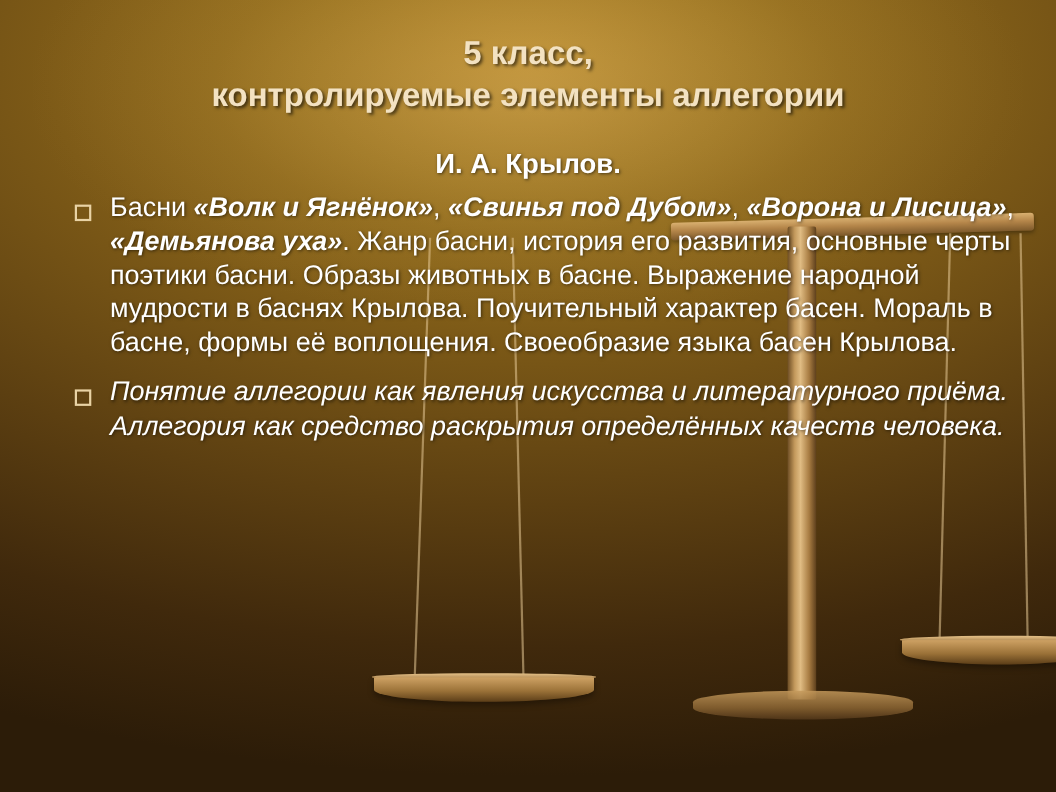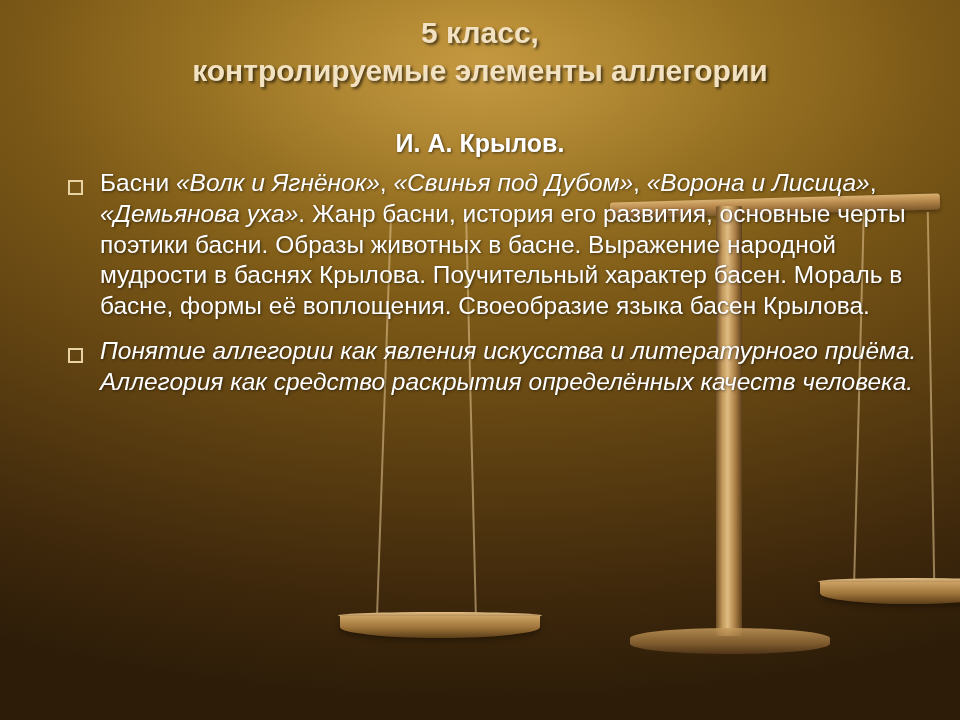--- a/index.html
+++ b/index.html
@@ -98,39 +98,39 @@
     height: 420px;
     margin-left: -450px;
     background: radial-gradient(ellipse at 50% 50%, rgba(220,180,110,.35) 0%, rgba(180,140,70,.12) 45%, rgba(0,0,0,0) 72%);
     pointer-events: none;
   }
 
   
   .content {
     position: relative;
     z-index: 3;
-    padding: 8px 24px 0 24px;
+    padding: 24px 24px 0 24px;
   }
 
   .title {
     text-align: center;
     color: #f3e2c2;
     font-size: 30px;
     font-weight: bold;
     line-height: 1.28;
     text-shadow: 2px 2px 3px rgba(0,0,0,.6);
     padding: 6px 40px 0 40px;
   }
 
   .subtitle {
     text-align: center;
     color: #ffffff;
     font-size: 25px;
     font-weight: bold;
-    margin-top: 38px;
+    margin-top: 28px;
     text-shadow: 1px 1px 3px rgba(0,0,0,.6);
   }
 
   ul.bullets {
     list-style: none;
     margin: 10px 0 0 0;
     padding: 0 14px 0 40px;
   }
   ul.bullets > li {
     position: relative;
@@ -147,21 +147,21 @@
     top: 12px;
     width: 11px;
     height: 11px;
     border: 2px solid #e9d3a5;
     background: transparent;
   }
   li.italic-all {
     font-style: italic;
   }
   .bi {
-    font-weight: normal;
+    font-weight: bold;
     font-style: italic;
   }
 </style>
 </head>
 <body>
 
 <div class="slide">
 
   <div class="glow"></div>
 

